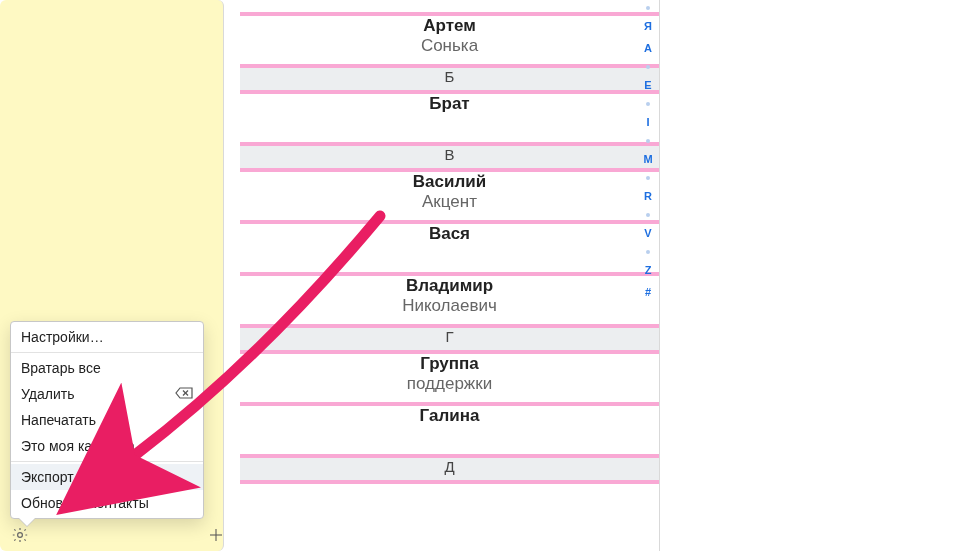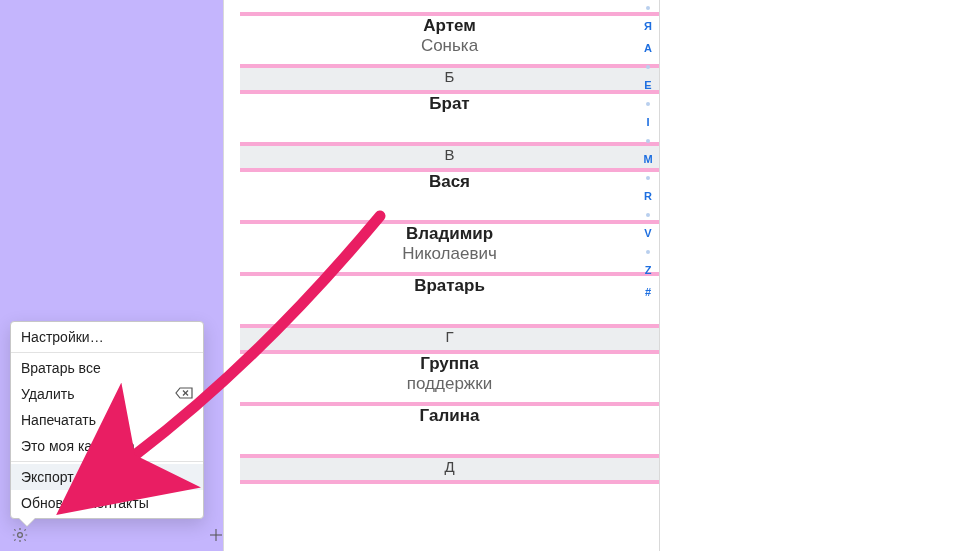--- a/index.html
+++ b/index.html
@@ -1,18 +1,18 @@
 <!DOCTYPE html>
 <html><head>
 <meta charset="utf-8">
 <style>
   * { box-sizing: border-box; margin: 0; padding: 0; }
   html, body { width: 980px; height: 551px; font-family: -apple-system, "Helvetica Neue", Arial, sans-serif; background: #fff; overflow: hidden; }
   .app { position: relative; width: 980px; height: 551px; }
-  .sidebar { position: absolute; left: 0; top: 0; width: 224px; height: 551px; background: #c4b5fd; border-right: 1px solid #d9d9d9; }
+  .sidebar { position: absolute; left: 0; top: 0; width: 224px; height: 551px; background: #fef9c3; border-right: 1px solid #d9d9d9; border-radius: 6px; }
   .sidebar-toolbar { position: absolute; left: 0; bottom: 0; width: 240px; height: 32px; display: flex; align-items: center; justify-content: space-between; padding: 0 12px 0 8px; }
   .gear-btn { width: 24px; height: 24px; display: flex; align-items: center; justify-content: center; cursor: pointer; }
   .plus-btn { width: 24px; height: 24px; display: flex; align-items: center; justify-content: center; cursor: pointer; }
   .popup { position: absolute; left: 10px; bottom: 32px; width: 194px; background: #fff; border: 1px solid #c7c7c7; border-radius: 4px; box-shadow: 0 6px 18px rgba(0,0,0,0.15); padding: 2px 0; }
   .popup::after { content: ""; position: absolute; left: 8px; bottom: -8px; width: 0; height: 0; border-left: 8px solid transparent; border-right: 8px solid transparent; border-top: 8px solid #fff; filter: drop-shadow(0 1px 0 #c7c7c7); }
   .menu-sep { height: 1px; background: #e2e2e2; margin: 2px 0; }
   .menu-item { display: flex; align-items: center; justify-content: space-between; height: 26px; padding: 0 10px; font-size: 14px; color: #222; cursor: pointer; }
   .menu-item.highlight { background: #eef2f6; }
   .menu-item .right-icon { color: #555; }
 
@@ -89,28 +89,29 @@
       <div class="row contact-row">
         <span class="first">Артем</span>
         <span class="last">Сонька</span>
       </div>
       <div class="row section-row">Б</div>
       <div class="row contact-row">
         <span class="first">Брат</span>
       </div>
       <div class="row section-row">В</div>
       <div class="row contact-row">
+        <span class="first">Василий</span>
+        <span class="last">Акцент</span>
+      </div>
+      <div class="row contact-row">
         <span class="first">Вася</span>
       </div>
       <div class="row contact-row">
         <span class="first">Владимир</span>
         <span class="last">Николаевич</span>
-      </div>
-      <div class="row contact-row">
-        <span class="first">Вратарь</span>
       </div>
       <div class="row section-row">Г</div>
       <div class="row contact-row">
         <span class="first">Группа</span>
         <span class="last">поддержки</span>
       </div>
       <div class="row contact-row">
         <span class="first">Галина</span>
       </div>
       <div class="row section-row">Д</div>

